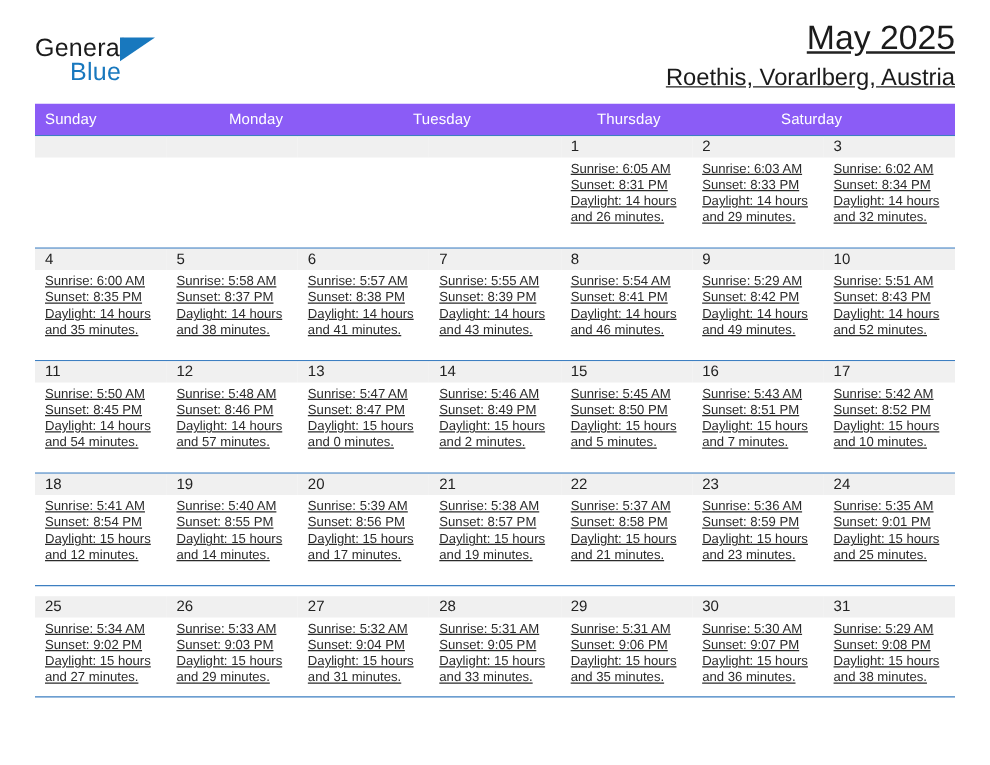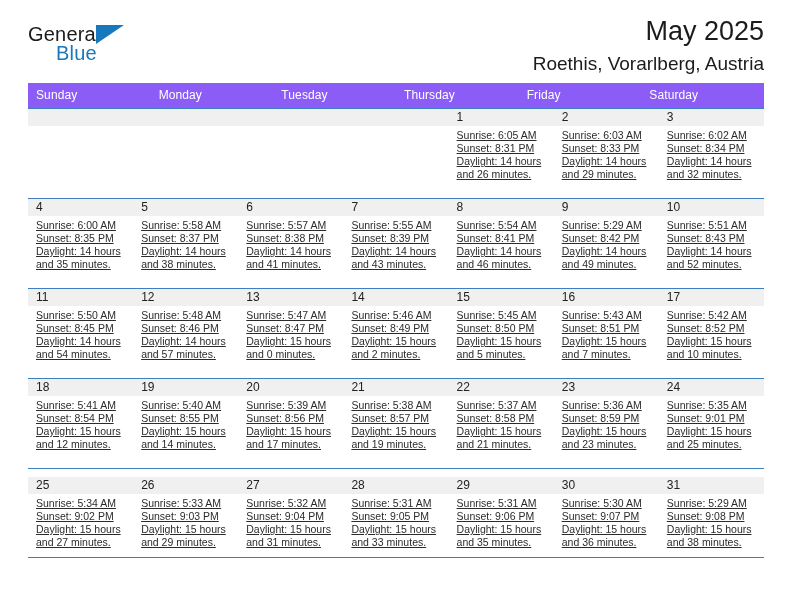--- a/index.html
+++ b/index.html
@@ -18,25 +18,26 @@
     position: relative;
     width: 792px;
     height: 612px;
     box-sizing: border-box;
     padding: 0 28px;
   }
 
   
   .header {
     display: flex;
-    align-items: center;
+    align-items: flex-end;
     justify-content: space-between;
     height: 74px;
     padding-top: 18px;
     box-sizing: border-box;
+    text-decoration: underline;
   }
   .brand {
     position: relative;
     width: 120px;
     height: 46px;
     flex: 0 0 auto;
   }
   .brand-general {
     position: absolute;
     left: 0;
@@ -155,21 +156,20 @@
       <div class="cal-subtitle">Roethis, Vorarlberg, Austria</div>
     </div>
   </div>
 
   <div class="calendar">
     <div class="weekday-row">
       <div class="weekday">Sunday</div>
       <div class="weekday">Monday</div>
       <div class="weekday">Tuesday</div>
       <div class="weekday">Thursday</div>
-      <div class="weekday">Friday</div>
       <div class="weekday">Saturday</div>
     </div>
 
     <div id="weeks-container">
         <div class="week-row">
           <div class="day-cell empty">
             <div class="day-num-band"></div>
           </div>
           <div class="day-cell empty">
             <div class="day-num-band"></div>

